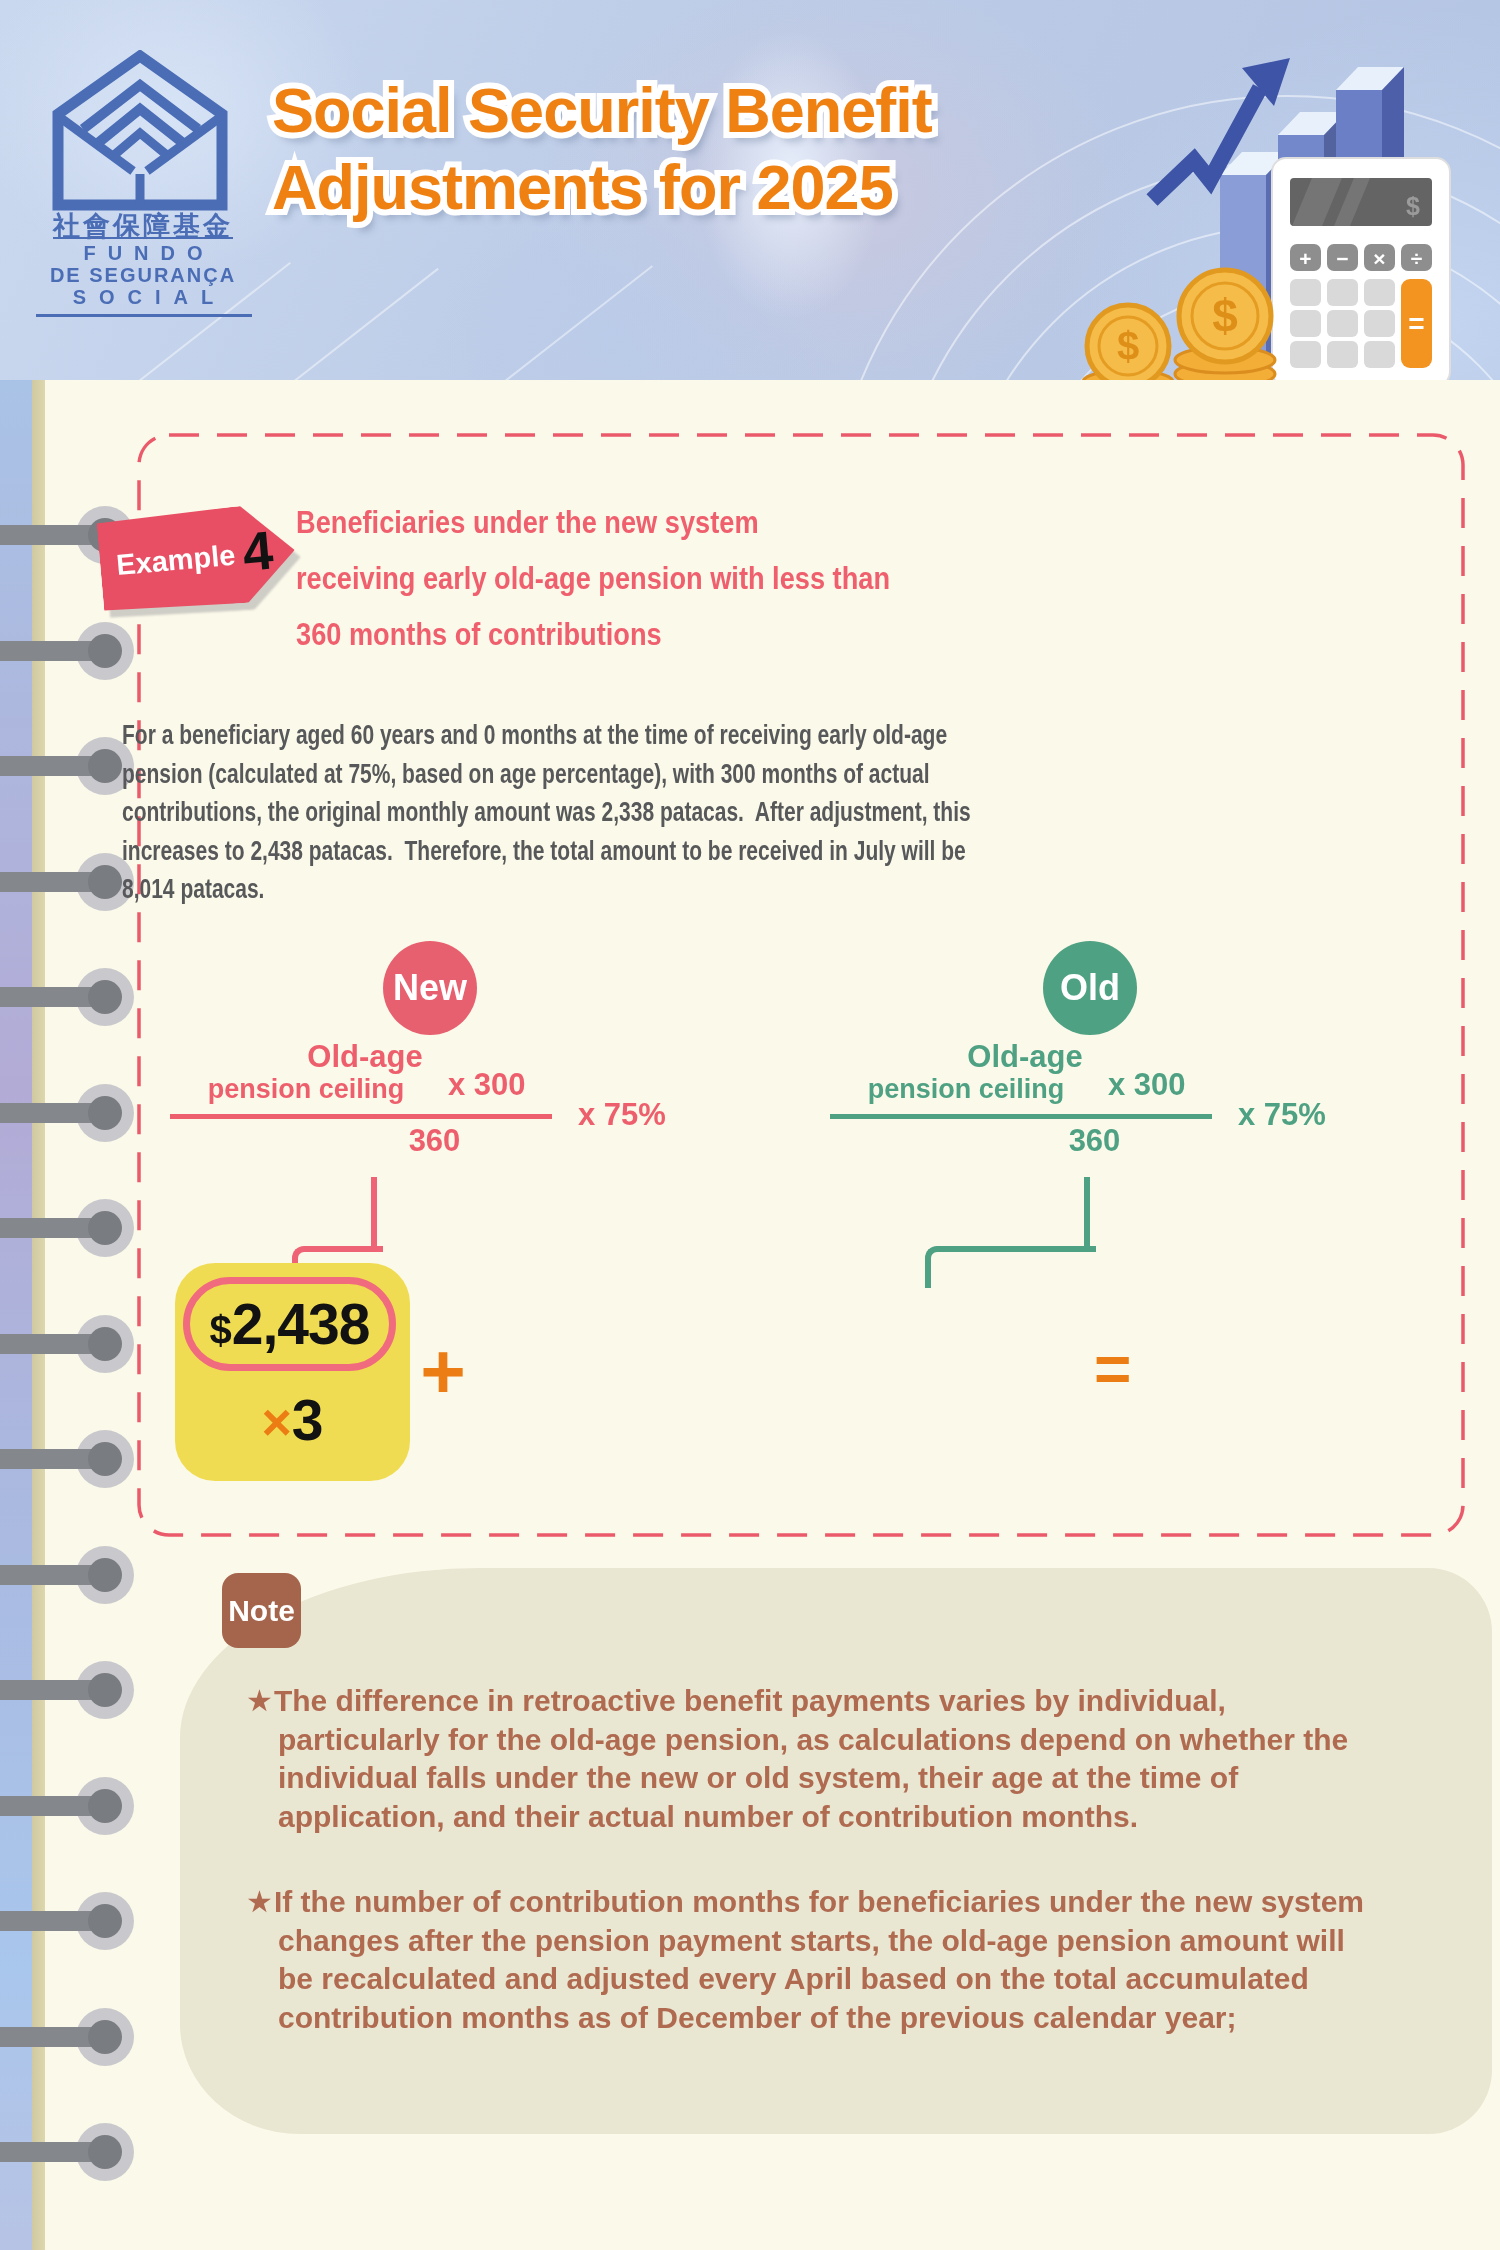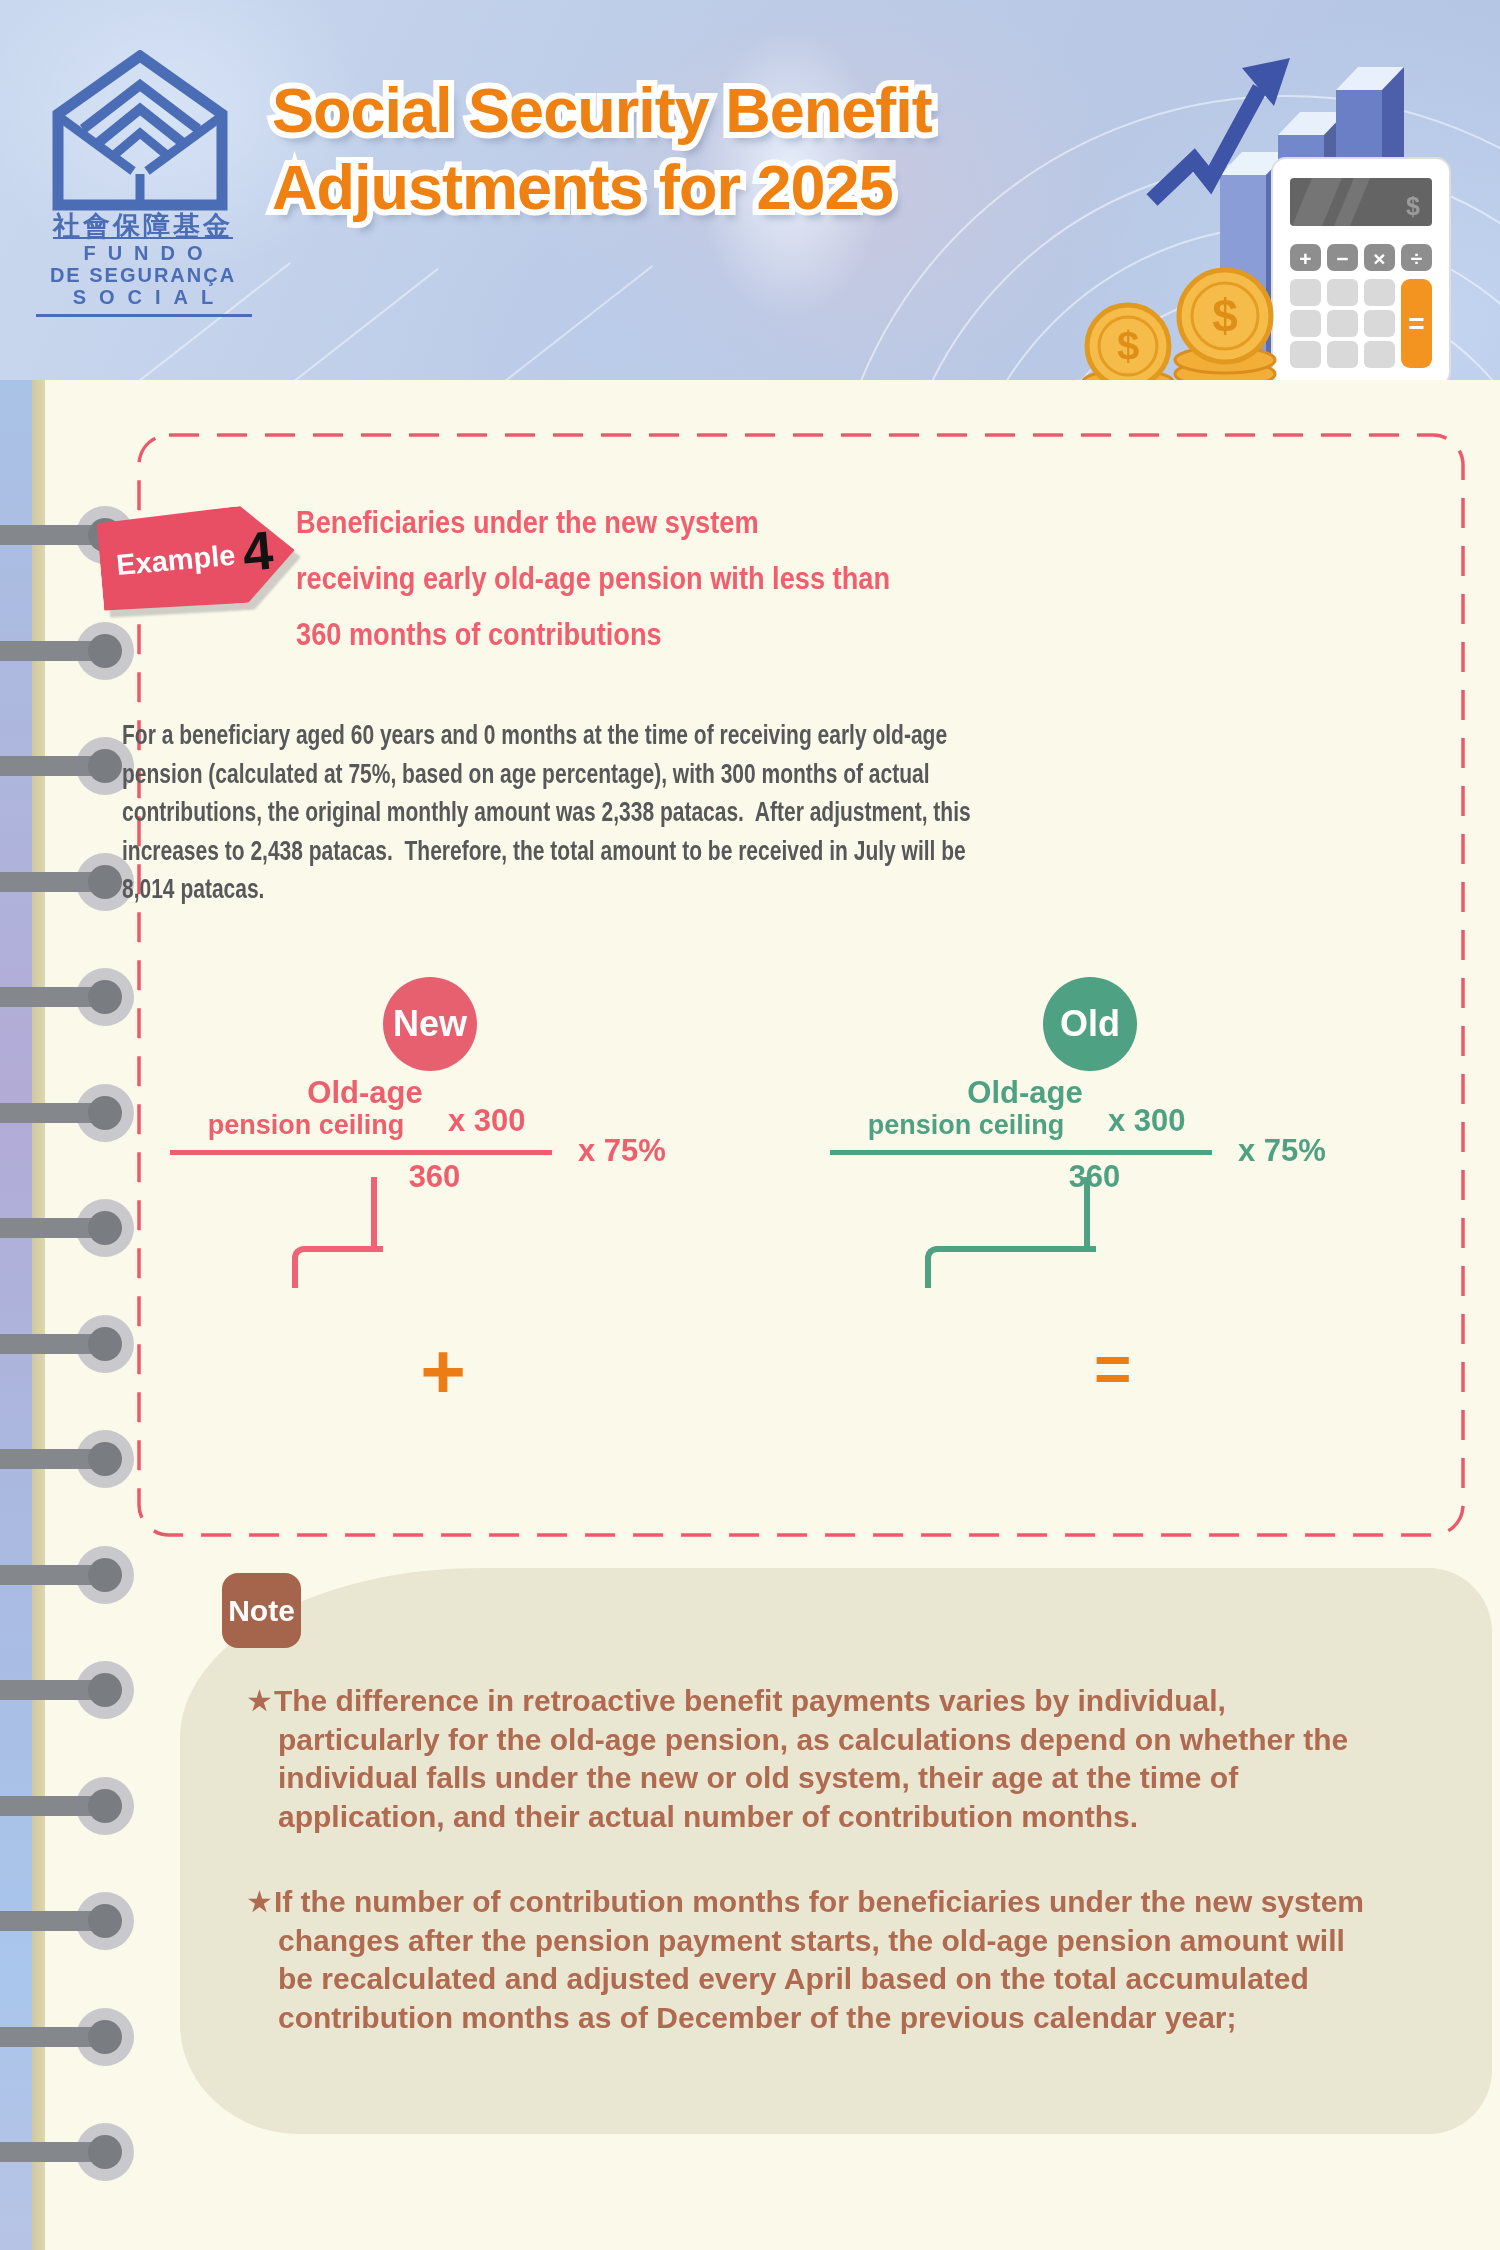--- a/index.html
+++ b/index.html
@@ -58,21 +58,21 @@
   .ex-badge .lbl{font-size:29px;font-weight:bold;}
   .ex-badge .num{font-size:54px;font-weight:bold;margin-left:8px;margin-top:-6px;}
 
   .heading{position:absolute;left:296px;top:114px;font-size:32px;line-height:56px;font-weight:bold;
      color:#EF5F6D;transform:scaleX(.85);transform-origin:0 0;white-space:nowrap;}
 
   .para{position:absolute;left:122px;top:336px;width:1180px;font-size:28px;line-height:38.6px;
      font-weight:bold;color:#57585A;transform:scaleX(.75);transform-origin:0 0;white-space:pre-wrap;}
 
   
-  .formula{position:absolute;top:588px;width:510px;height:245px;font-weight:bold;}
+  .formula{position:absolute;top:552px;width:510px;height:245px;font-weight:bold;}
   .formula.pink{color:#EE5F6D;}
   .formula.green{color:#4FA183;}
   .f-badge{position:absolute;left:213px;top:9px;width:94px;height:94px;border-radius:50%;
      color:#fff;font-size:36px;line-height:94px;text-align:center;}
   .formula.pink .f-badge{background:#E7606F;}
   .formula.green .f-badge{background:#4FA183;}
   .f-l1{position:absolute;left:0;top:107px;width:390px;text-align:center;font-size:31px;}
   .f-l2{position:absolute;left:0;top:142px;width:272px;text-align:center;font-size:27px;}
   .f-mult{position:absolute;left:278px;top:135px;font-size:31px;white-space:nowrap;}
   .f-line{position:absolute;left:0;top:182px;width:382px;height:4.5px;}
@@ -354,20 +354,28 @@
       <div class="f-line"></div>
       <div class="f-denom">360</div>
       <div class="f-pct">x 75%</div>
     </div>
 
     <div class="conn-v pink-v"></div>
     <div class="conn-l pink-l"></div>
     <div class="conn-v green-v"></div>
     <div class="conn-l green-l"></div>
 
+    <div class="ybox box1">
+      <div class="pill pill1">
+        <span class="cur">$</span><span class="num">2,438</span>
+      </div>
+      <div class="times-row">
+        <span class="x-op">×</span><span class="factor">3</span>
+      </div>
+    </div>
 
     <div class="plus">+</div>
 
 
     <div class="equals">=</div>
 
     <div class="note-label">Note</div>
     <div class="bullets">
       <div class="bullet">
         <span class="star">★</span><span>The difference in retroactive benefit payments varies by individual, particularly for the old-age pension, as calculations depend on whether the individual falls under the new or old system, their age at the time of application, and their actual number of contribution months.</span>

